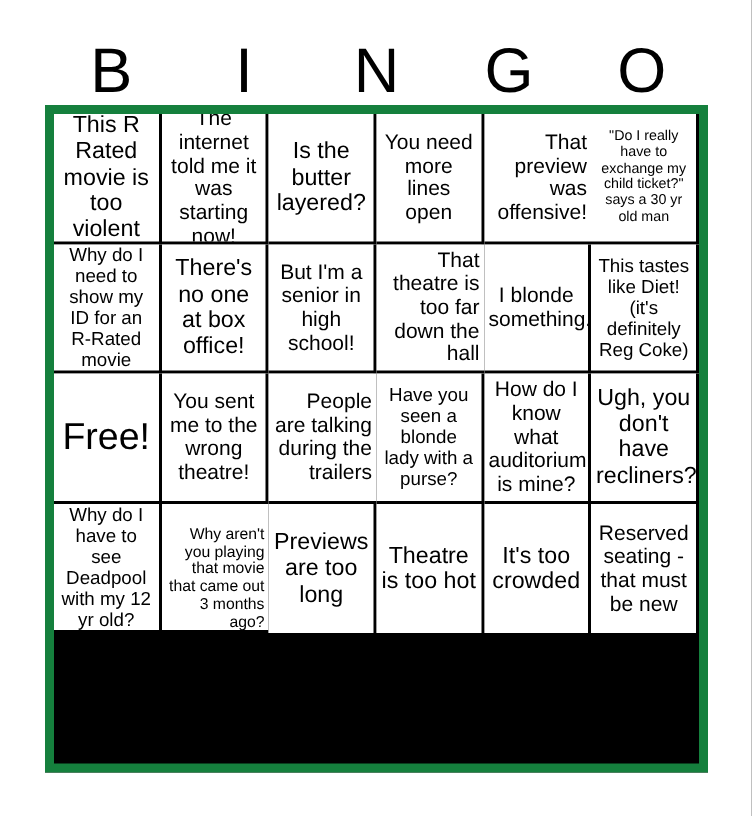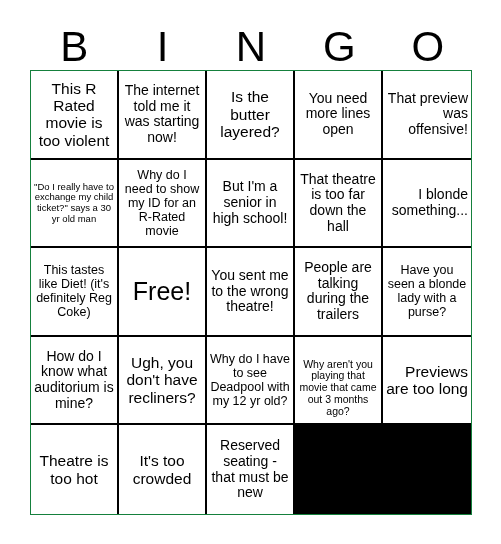--- a/index.html
+++ b/index.html
@@ -41,23 +41,23 @@
     user-select: none;
   }
   
   #bingo-grid {
     position: absolute;
     left: 30px;
     top: 70px;
     width: 442px;
     height: 445px;
     box-sizing: border-box;
-    border: 1px solid #15803d;
+    border: 6px solid #15803d;
     display: grid;
-    grid-template-columns: repeat(5, 1fr);
+    grid-template-columns: repeat(6, 1fr);
     grid-template-rows: repeat(5, 1fr);
     background: #000000;
     gap: 0;
   }
   .bingo-cell {
     box-sizing: border-box;
     background: #ffffff;
     border-right: 2px solid #000000;
     border-bottom: 2px solid #000000;
     display: flex;
@@ -114,20 +114,23 @@
       <div class="bingo-cell">
         <span class="cell-text sz-md">That preview was offensive!</span>
       </div>
       <div class="bingo-cell">
         <span class="cell-text sz-xxs">"Do I really have to exchange my child ticket?" says a 30 yr old man</span>
       </div>
       <div class="bingo-cell">
         <span class="cell-text sz-sm">Why do I need to show my ID for an R-Rated movie</span>
       </div>
       <div class="bingo-cell">
+        <span class="cell-text sz-lg">There's no one at box office!</span>
+      </div>
+      <div class="bingo-cell">
         <span class="cell-text sz-md">But I'm a senior in high school!</span>
       </div>
       <div class="bingo-cell">
         <span class="cell-text sz-md">That theatre is too far down the hall</span>
       </div>
       <div class="bingo-cell">
         <span class="cell-text sz-md">I blonde something...</span>
       </div>
       <div class="bingo-cell">
         <span class="cell-text sz-sm">This tastes like Diet! (it's definitely Reg Coke)</span>

